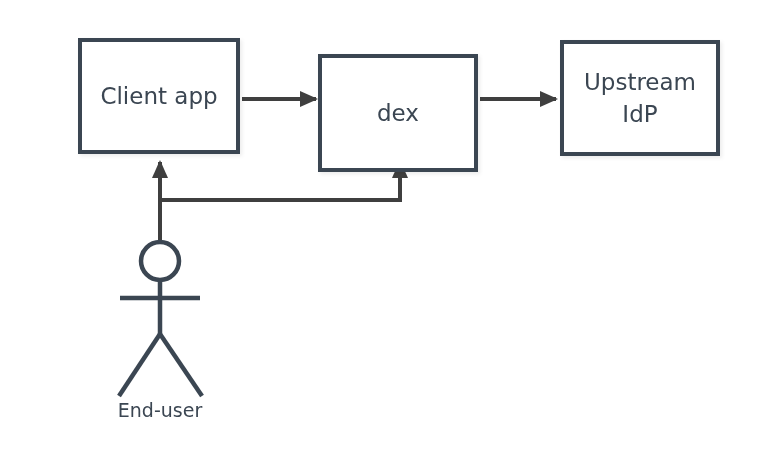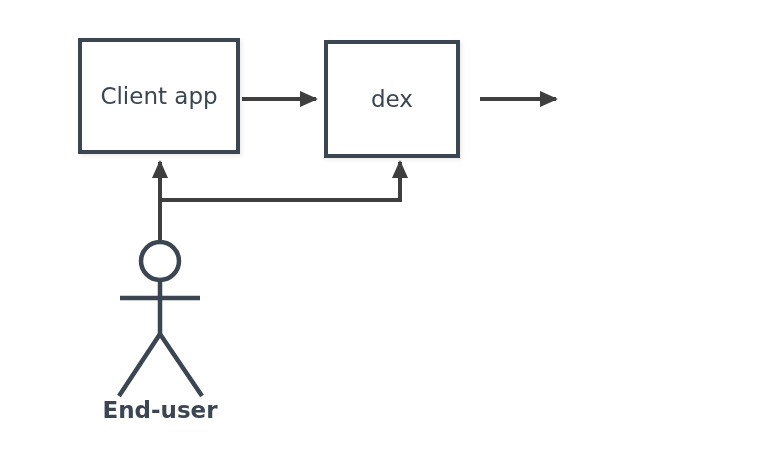--- a/index.html
+++ b/index.html
@@ -31,33 +31,32 @@
     text-align: center;
     color: var(--text, #3b4652);
     font-size: 23px;
     box-shadow: 2px 2px 4px rgba(0,0,0,0.08);
   }
   .node span {
     line-height: 32px;
     display: inline-block;
   }
   .node-client-app { left: 78px;  top: 38px; width: 162px; height: 116px; }
-  .node-dex        { left: 318px; top: 40px; width: 136px; height: 118px; margin-left: 6px; }
+  .node-dex        { left: 318px; top: 54px; width: 160px; height: 118px; }
   .node-upstream   { left: 560px; top: 40px; width: 160px; height: 116px; }
   .node-upstream span { max-width: 120px; }
   .actor-label {
     position: absolute;
     left: 80px;
     top: 396px;
     width: 160px;
     text-align: center;
     color: var(--text, #3b4652);
-    font-size: 23px;
+    font-size: 19px;
     line-height: 28px;
-    font-weight: bold;
   }
   .connector {
     stroke: var(--connector, #3f3f3f);
     stroke-width: 4;
     fill: none;
   }
   .arrowhead {
     fill: var(--connector, #3f3f3f);
   }
   .actor-stroke {
@@ -99,16 +98,19 @@
   </svg>
 
   <div class="node node-client-app">
     <span>Client app</span>
   </div>
 
   <div class="node node-dex">
     <span>dex</span>
   </div>
 
+  <div class="node node-upstream">
+    <span>Upstream IdP</span>
+  </div>
 
   <div class="actor-label">End-user</div>
 
 </div>
 
 </body></html>

